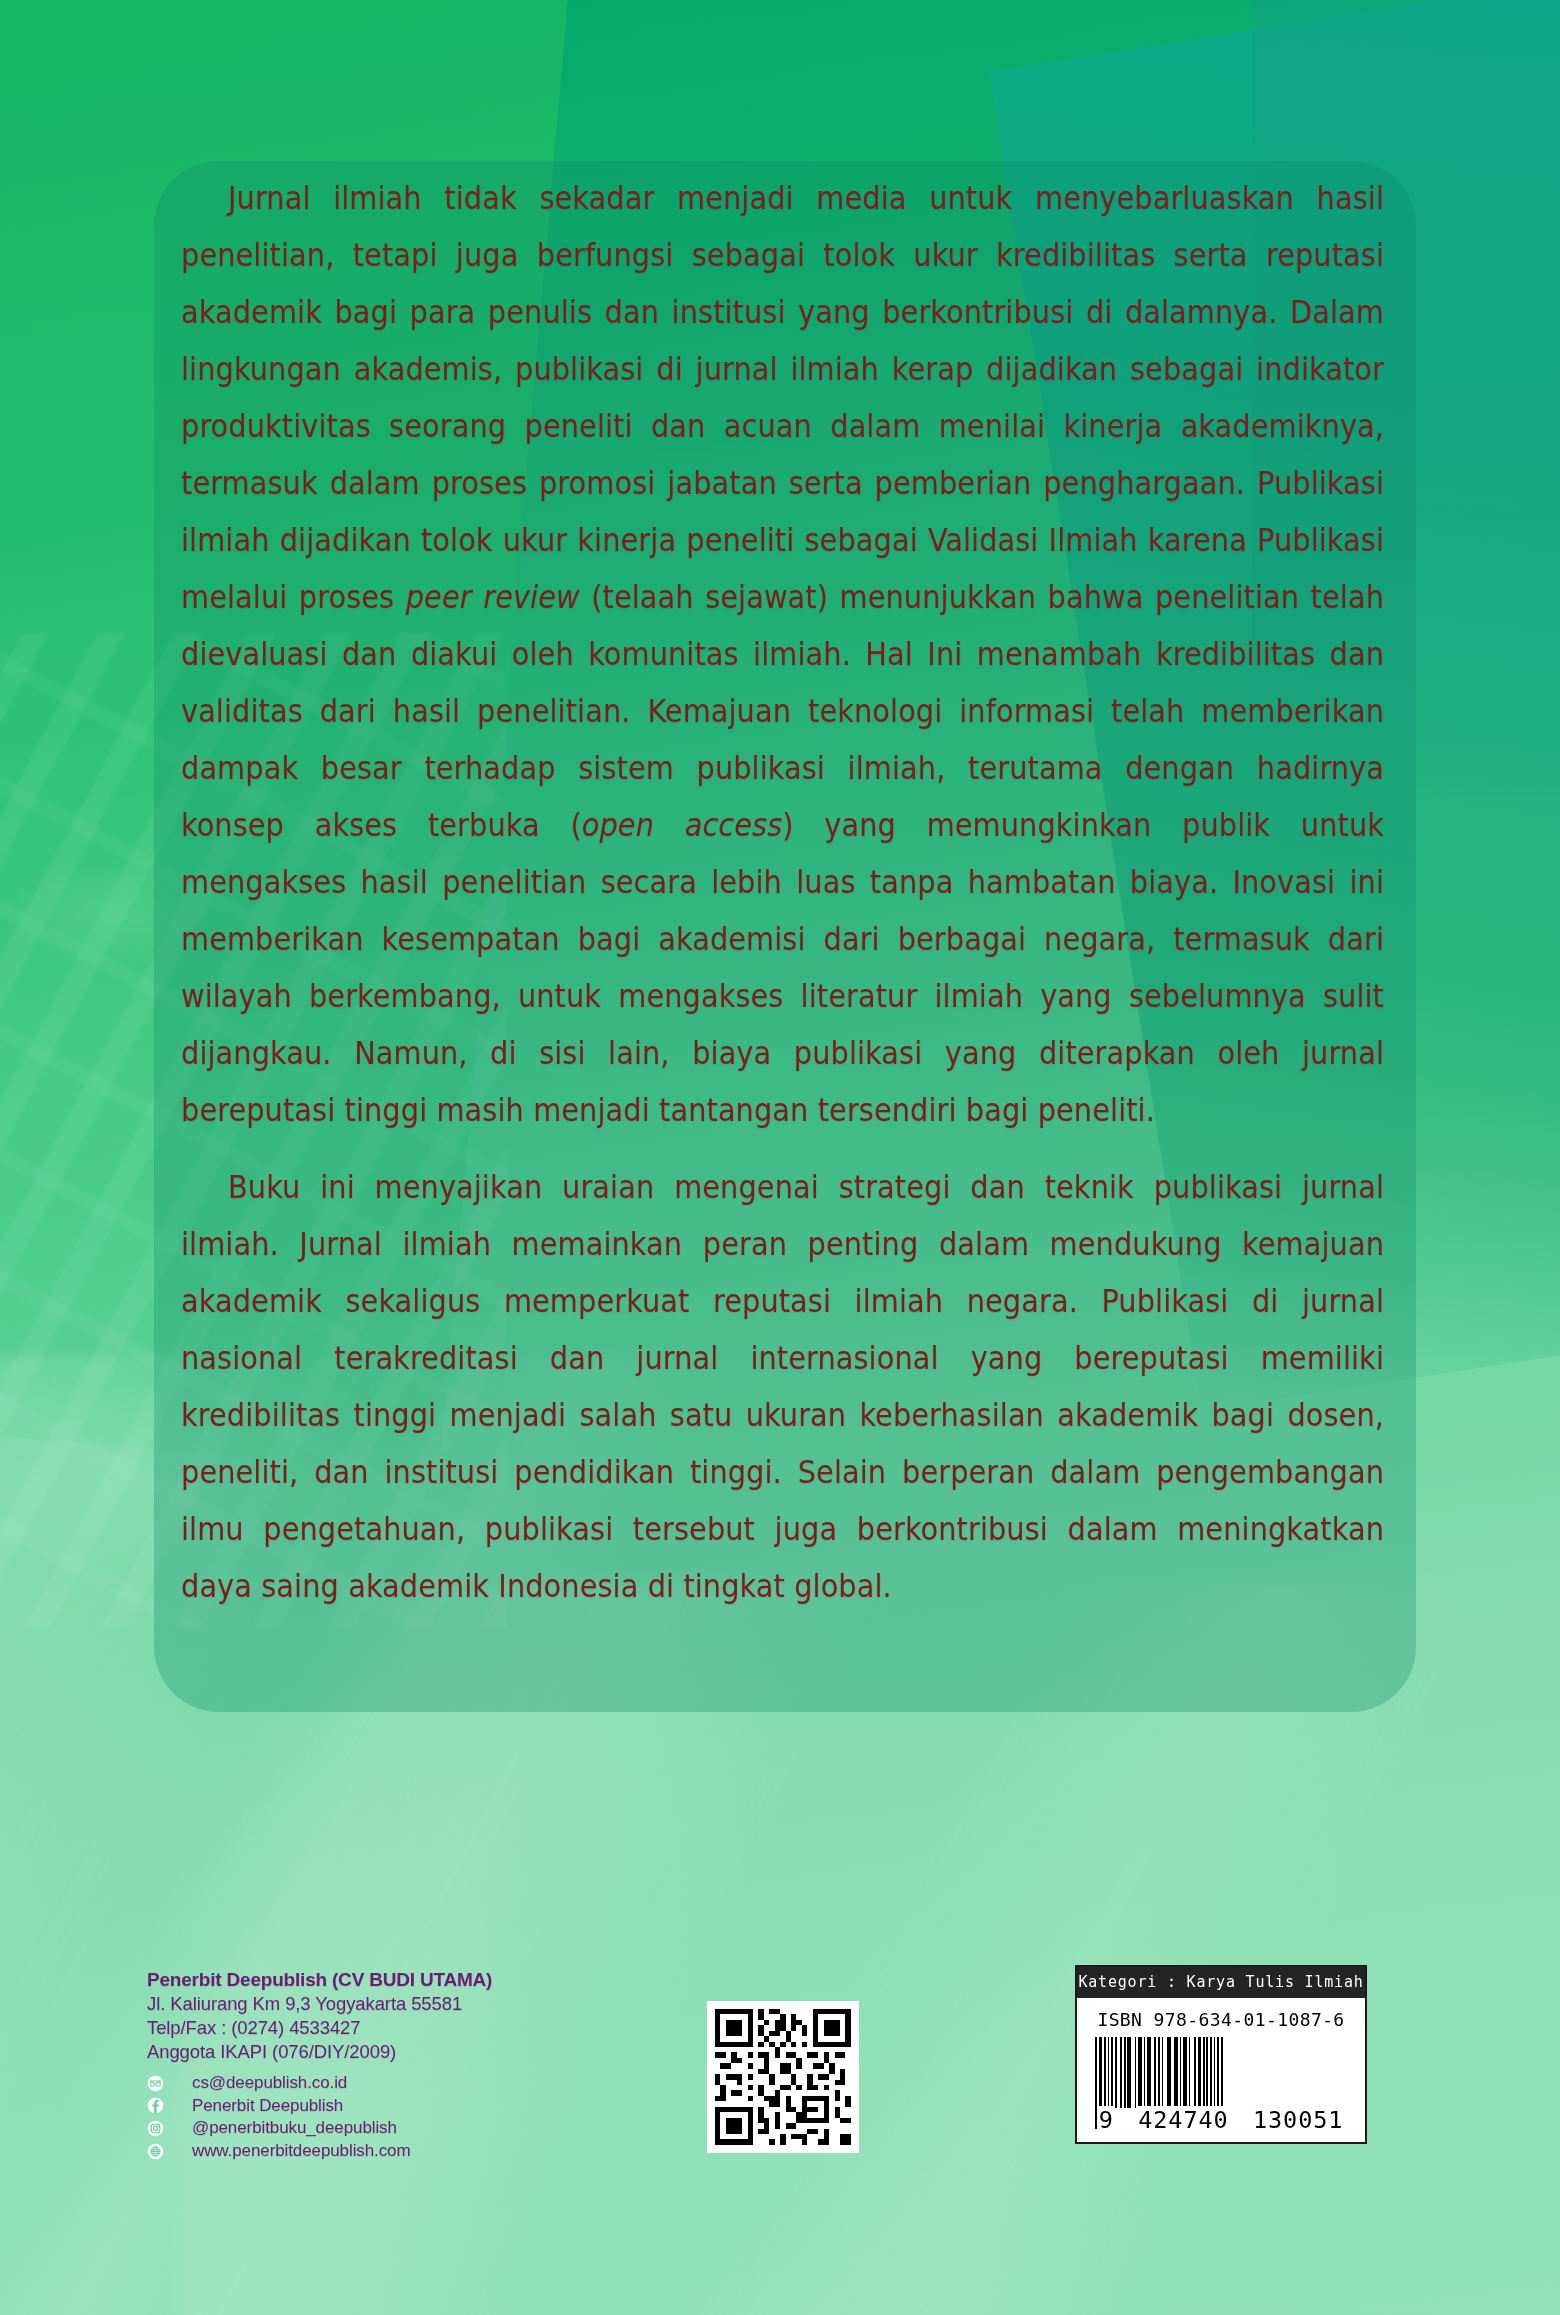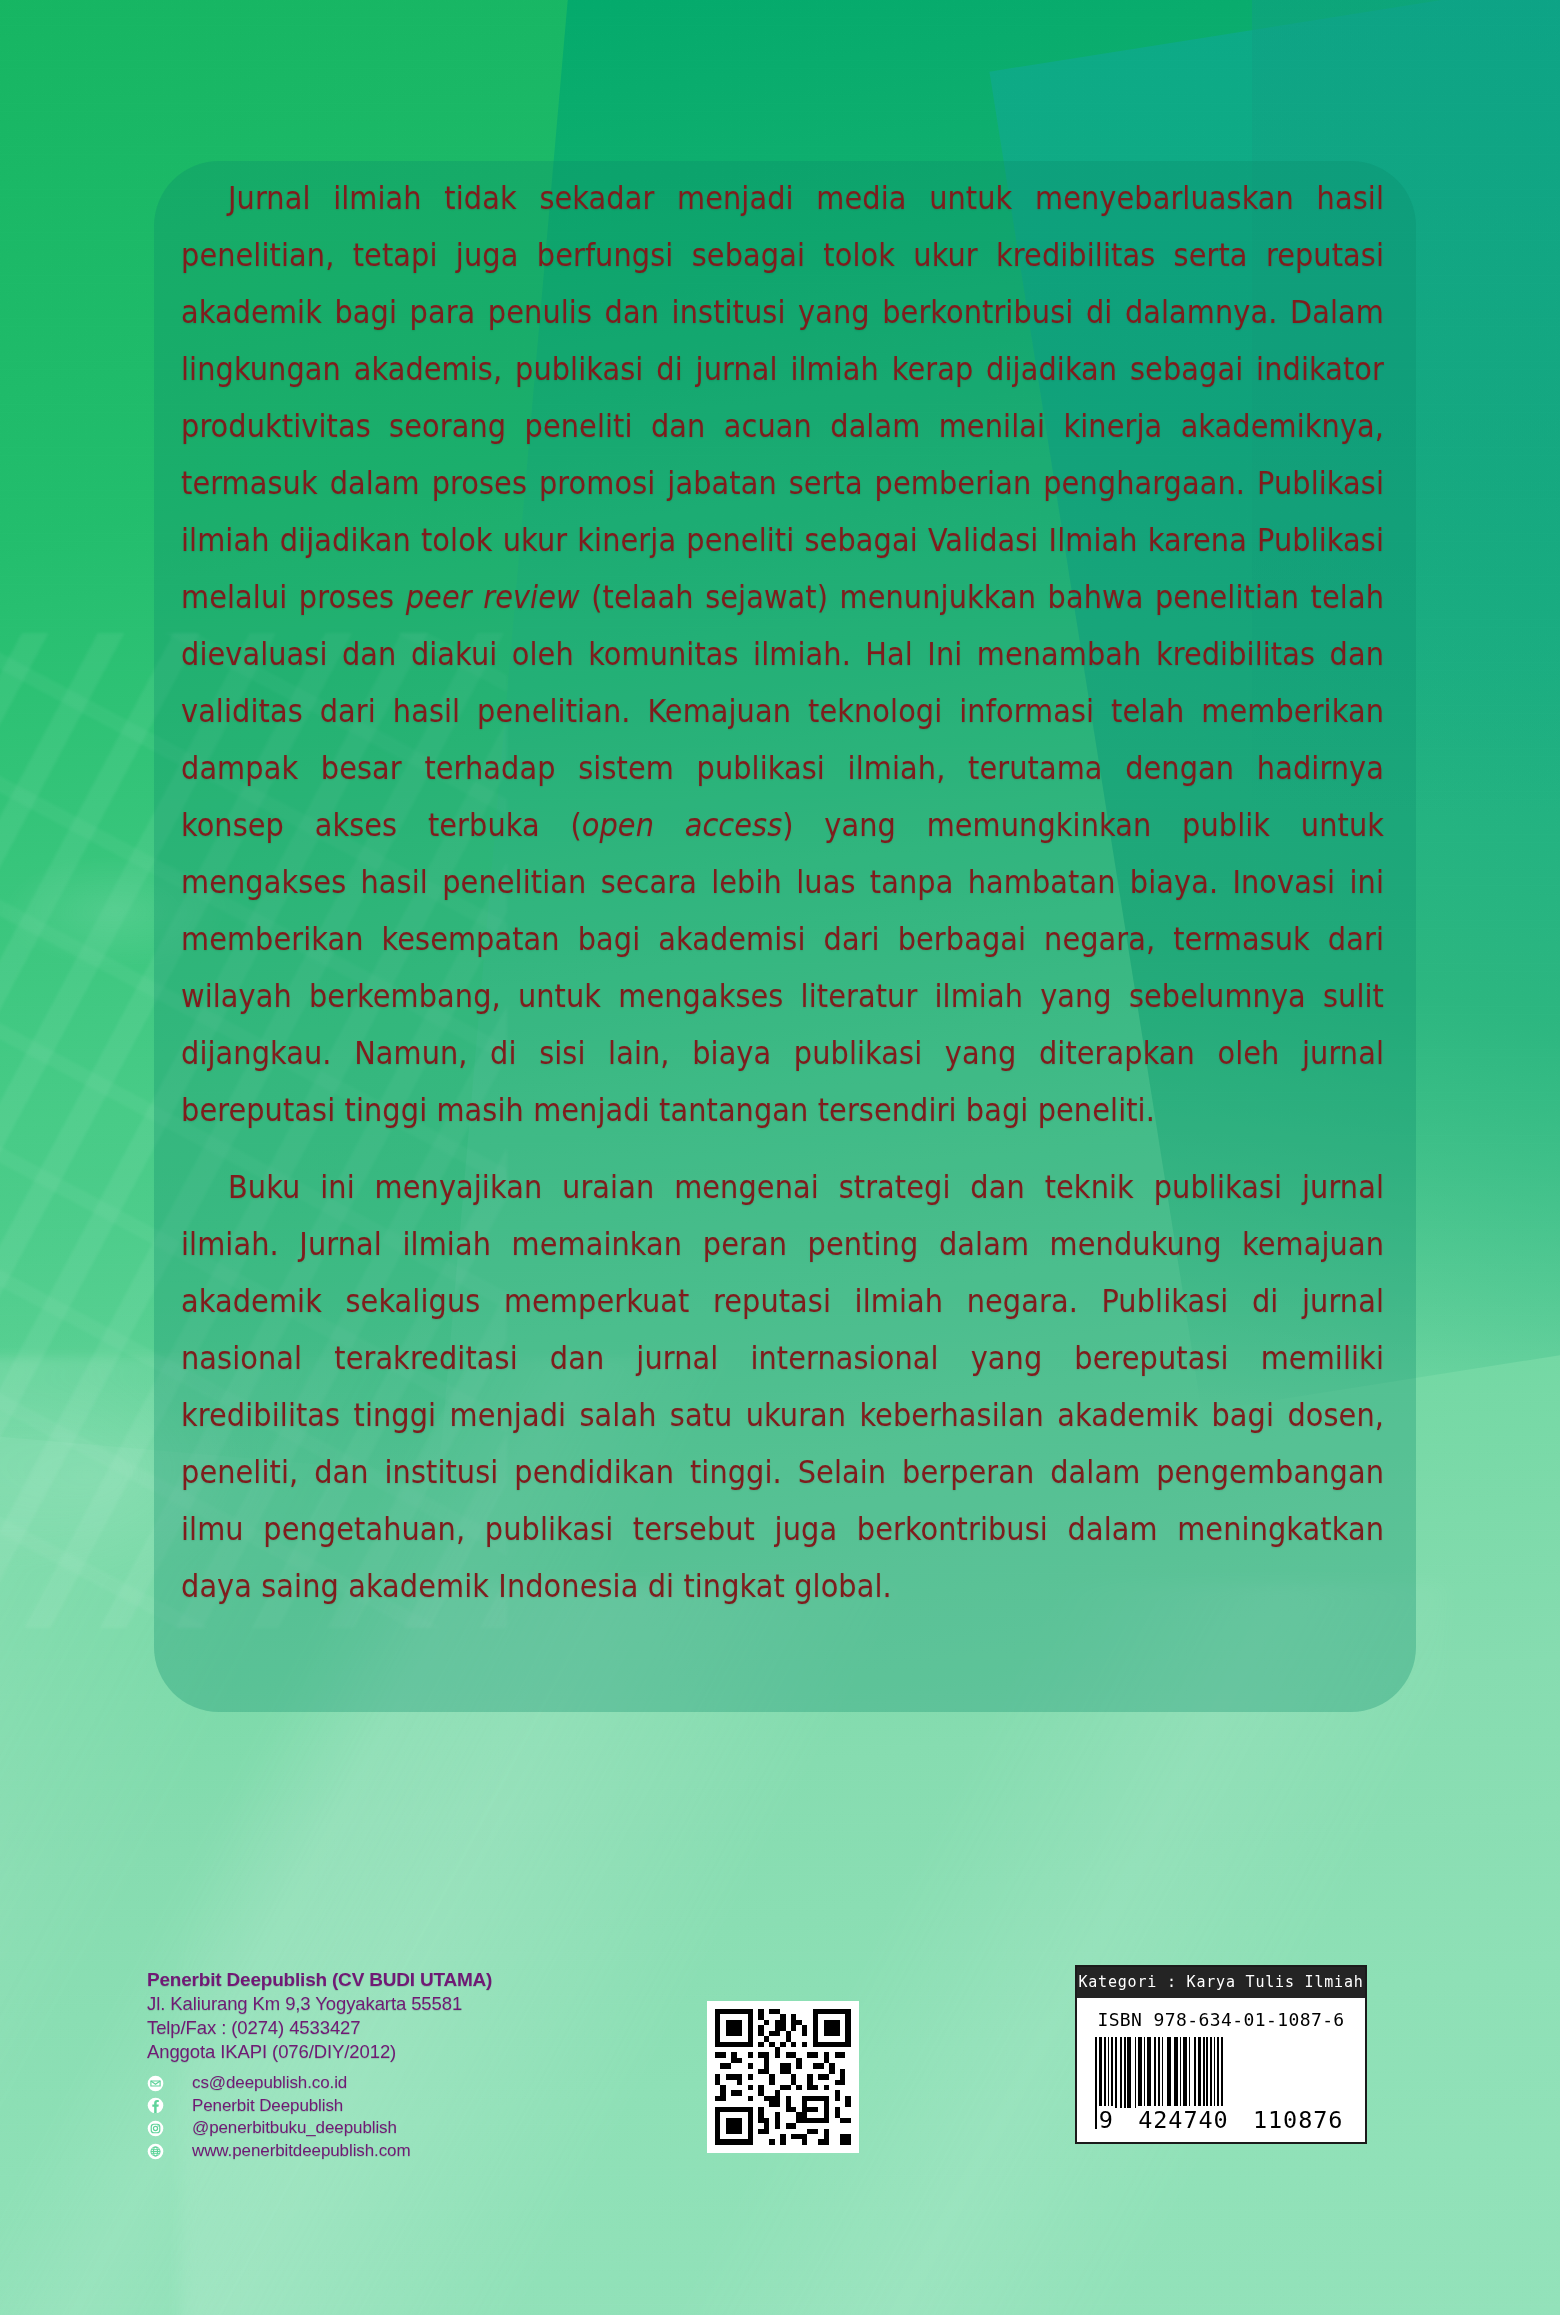--- a/index.html
+++ b/index.html
@@ -271,21 +271,21 @@
   <div class="panel-inner">
     <p class="body-text"><span class="indent"></span><span>Jurnal ilmiah tidak sekadar menjadi media untuk menyebarluaskan hasil penelitian, tetapi juga berfungsi sebagai tolok ukur kredibilitas serta reputasi akademik bagi para penulis dan institusi yang berkontribusi di dalamnya. Dalam lingkungan akademis, publikasi di jurnal ilmiah kerap dijadikan sebagai indikator produktivitas seorang peneliti dan acuan dalam menilai kinerja akademiknya, termasuk dalam proses promosi jabatan serta pemberian penghargaan. Publikasi ilmiah dijadikan tolok ukur kinerja peneliti sebagai Validasi Ilmiah karena Publikasi melalui proses </span><i>peer review</i><span> (telaah sejawat) menunjukkan bahwa penelitian telah dievaluasi dan diakui oleh komunitas ilmiah. Hal Ini menambah kredibilitas dan validitas dari hasil penelitian. Kemajuan teknologi informasi telah memberikan dampak besar terhadap sistem publikasi ilmiah, terutama dengan hadirnya konsep akses terbuka (</span><i>open access</i><span>) yang memungkinkan publik untuk mengakses hasil penelitian secara lebih luas tanpa hambatan biaya. Inovasi ini memberikan kesempatan bagi akademisi dari berbagai negara, termasuk dari wilayah berkembang, untuk mengakses literatur ilmiah yang sebelumnya sulit dijangkau. Namun, di sisi lain, biaya publikasi yang diterapkan oleh jurnal bereputasi tinggi masih menjadi tantangan tersendiri bagi peneliti.</span></p>
 
     <p class="body-text"><span class="indent"></span><span>Buku ini menyajikan uraian mengenai strategi dan teknik publikasi jurnal ilmiah. Jurnal ilmiah memainkan peran penting dalam mendukung kemajuan akademik sekaligus memperkuat reputasi ilmiah negara. Publikasi di jurnal nasional terakreditasi dan jurnal internasional yang bereputasi memiliki kredibilitas tinggi menjadi salah satu ukuran keberhasilan akademik bagi dosen, peneliti, dan institusi pendidikan tinggi. Selain berperan dalam pengembangan ilmu pengetahuan, publikasi tersebut juga berkontribusi dalam meningkatkan daya saing akademik Indonesia di tingkat global.</span></p>
   </div>
 
   <div class="publisher">
     <div class="pub-name">Penerbit Deepublish (CV BUDI UTAMA)</div>
     <div>Jl. Kaliurang Km 9,3 Yogyakarta 55581</div>
     <div>Telp/Fax : (0274) 4533427</div>
-    <div>Anggota IKAPI (076/DIY/2012)</div>
+    <div>Anggota IKAPI (076/DIY/2009)</div>
 
     <div class="pub-contacts">
 
       <div class="contact-row">
         <span class="ci">
           <svg viewBox="0 0 24 24">
               <circle cx="12" cy="12" r="11" fill="#fff"></circle>
               <path d="M5.5 8.5h13v7h-13z" fill="none" stroke="#5fd39a" stroke-width="1.6"></path>
               <path d="M5.5 8.5L12 13l6.5-4.5" fill="none" stroke="#5fd39a" stroke-width="1.6"></path>
             </svg>
@@ -508,19 +508,19 @@
           <span style="width:1.8px;height:0;background:transparent"></span>
           <span style="width:1.8px;height:71px"></span>
           <span style="width:1.8px;height:0;background:transparent"></span>
           <span style="width:1.8px;height:92px"></span>
           <span style="width:1.8px;height:0;background:transparent"></span>
           <span style="width:1.8px;height:92px"></span>
         </div>
       <div class="ean-digits">
         <b>9</b>
         <b>424740</b>
-        <b>110876</b>
+        <b>130051</b>
       </div>
     </div>
   </div>
 
 </div>
 
 
 </body></html>

